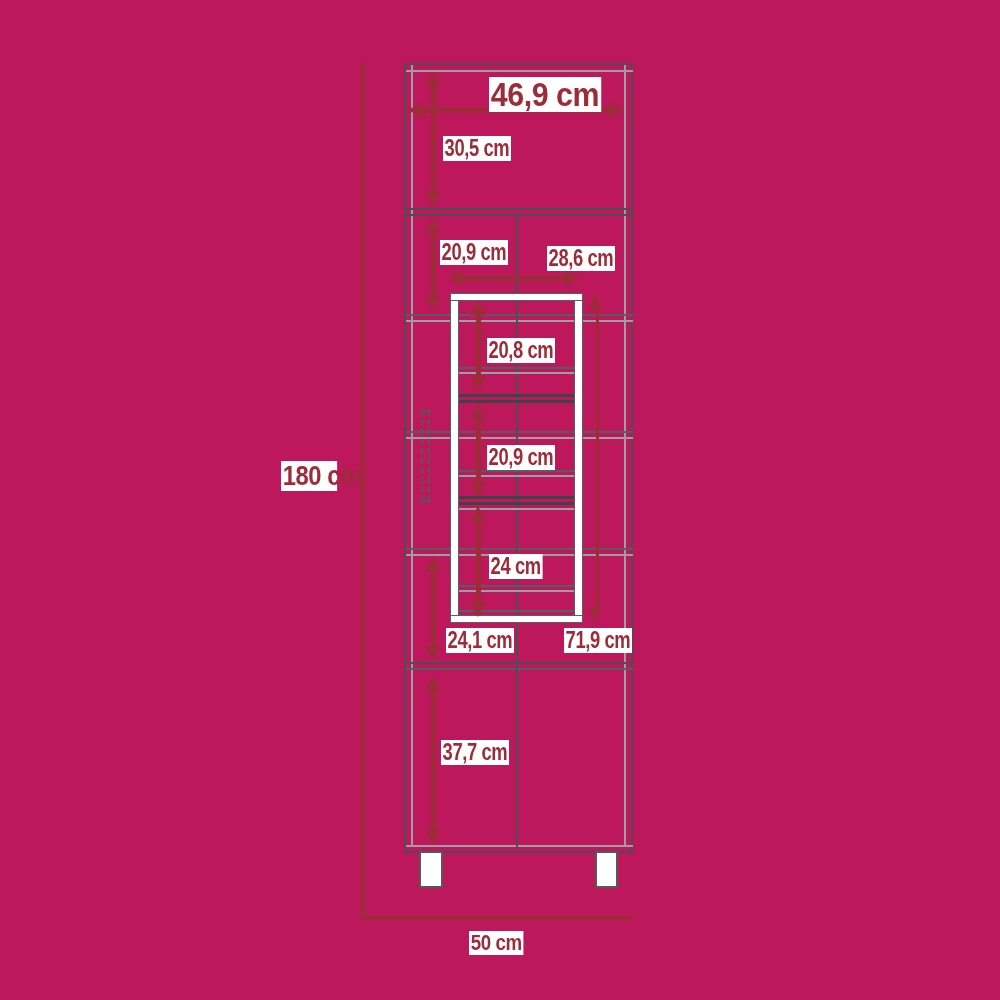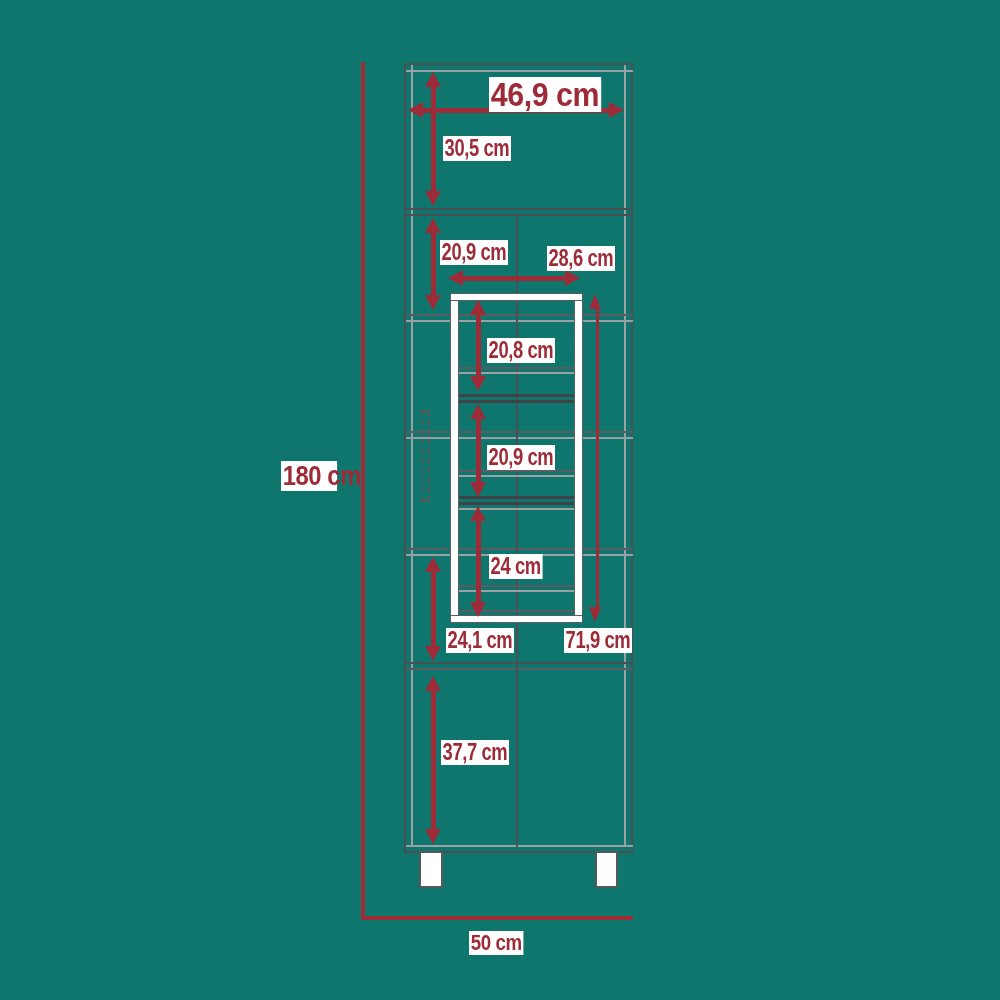--- a/index.html
+++ b/index.html
@@ -3,21 +3,21 @@
 <meta charset="utf-8">
 <style>
   :root{
     --red:#9d2b38;
     --dark:#4b4f55;
     --mid:#595d63;
     --light:#9ba0a5;
   }
   html,body{margin:0;padding:0;background:#ffffff;}
   #stage{
-    position:relative;width:1000px;height:1000px;background:#0f766e;overflow:hidden;
+    position:relative;width:1000px;height:1000px;background:#be185d;overflow:hidden;
     font-family:"Liberation Sans", sans-serif;
   }
   
   .hl{position:absolute;height:2px;background:var(--mid);}
   .vl{position:absolute;width:2px;background:var(--mid);}
   .hl.dark,.vl.dark{background:var(--dark);}
   .hl.light,.vl.light{background:var(--light);height:1.5px;}
   .vl.light{width:1.5px;}
   .hl.shelfdark{background:#3f4246;height:3px;}
 

